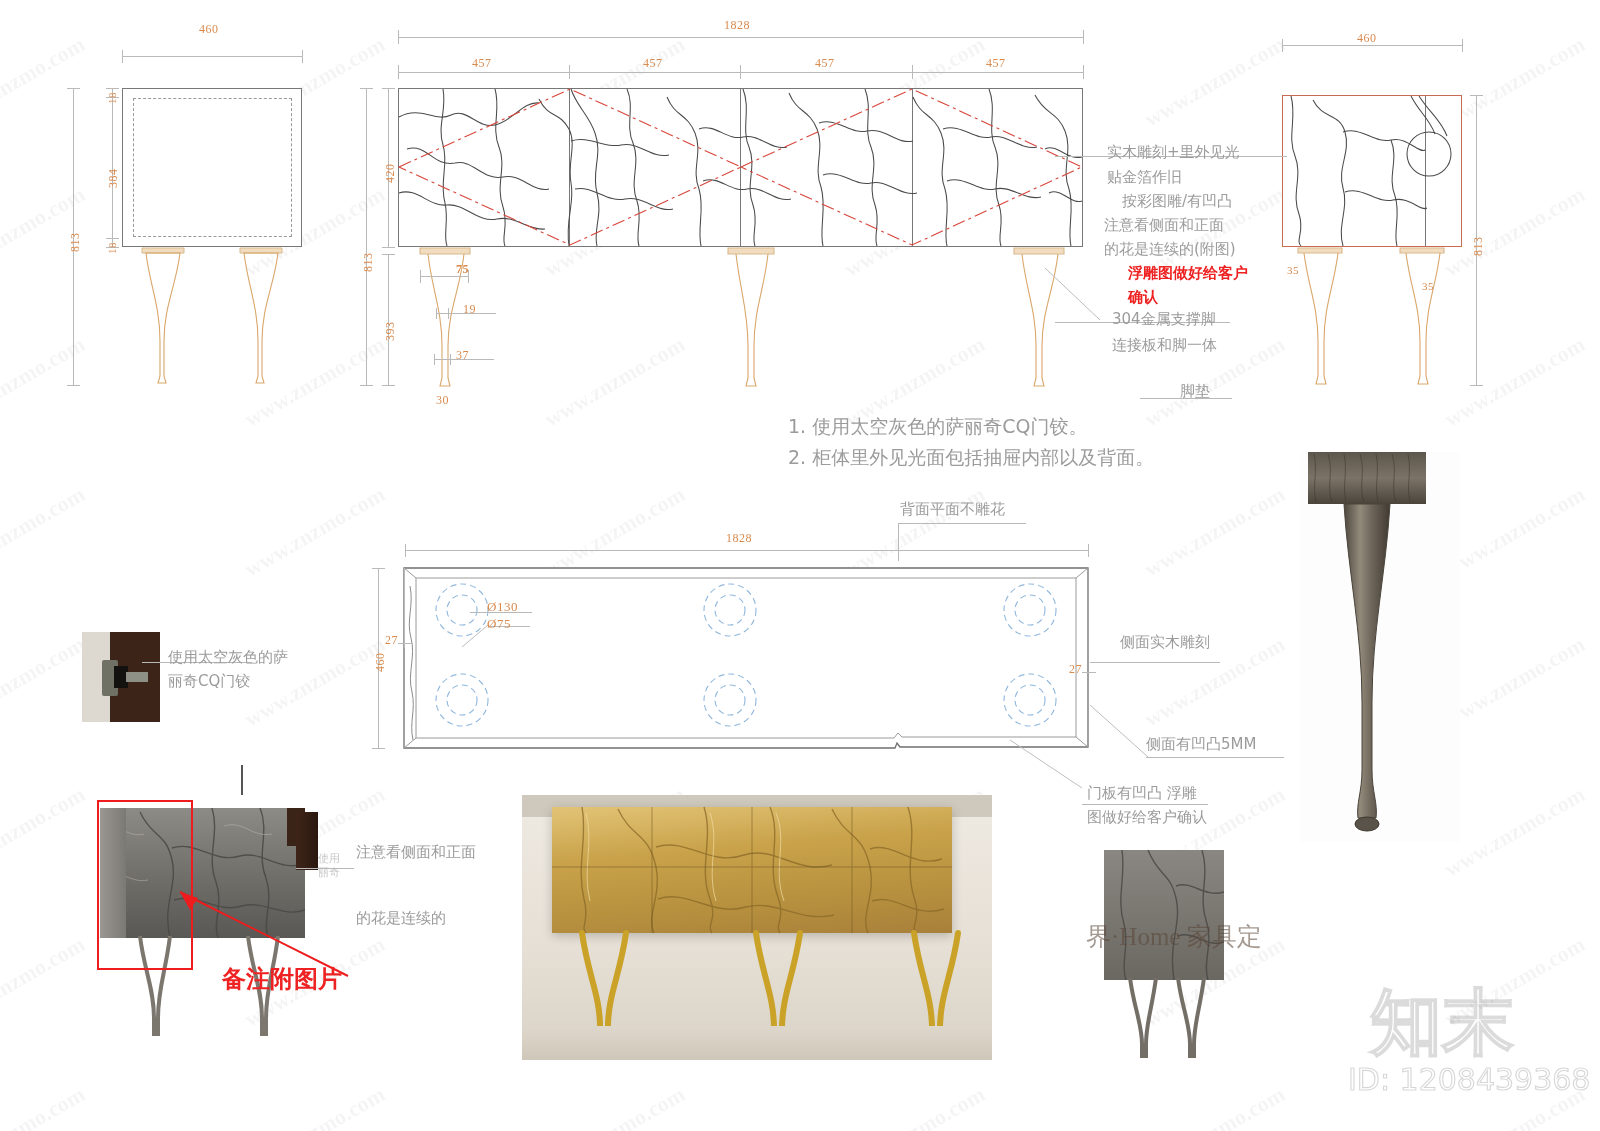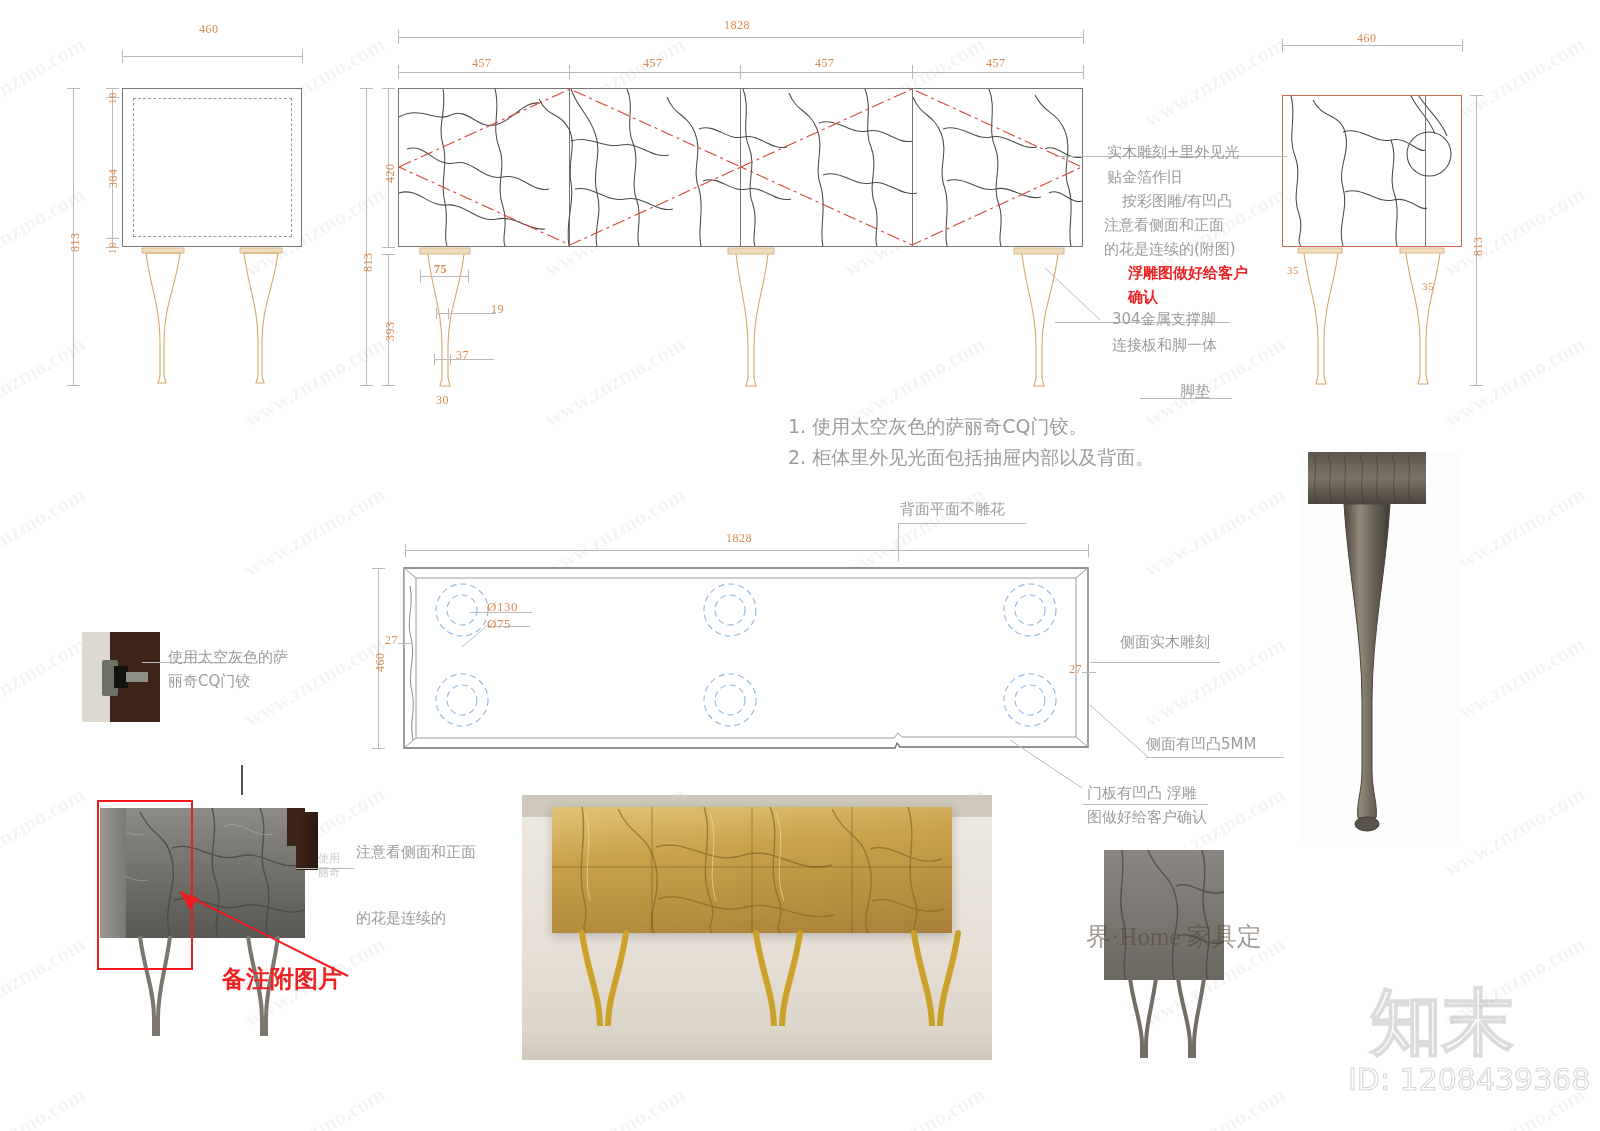--- a/index.html
+++ b/index.html
@@ -199,26 +199,26 @@
         <path d="M616,2 L666,2 L666,8 L616,8 Z" fill="#f2dcc0" stroke="#d9b98d"></path>
         <path d="M624,8 C628,44 638,64 638,100 L638,132 L636,140 L646,140 L644,132 L644,100 C644,64 656,44 660,8"></path>
         <path d="M330,2 L376,2 L376,8 L330,8 Z" fill="#f2dcc0" stroke="#d9b98d"></path>
         <path d="M338,8 C342,44 350,64 350,100 L350,132 L348,140 L358,140 L356,132 L356,100 C356,64 366,44 370,8"></path>
       </g>
     </svg>
 
     <div class="ohair abs" style="left:420px;top:276px;width:48px;"></div>
     <div class="ovline abs" style="left:420px;top:270px;height:13px;"></div>
     <div class="ovline abs" style="left:468px;top:270px;height:13px;"></div>
-    <div class="dimtxt abs" style="left:434px;top:262px;font-weight:bold;">75</div>
+    <div class="dimtxt abs" style="left:456px;top:262px;font-weight:bold;">75</div>
 
     <div class="ohair abs" style="left:436px;top:313px;width:60px;"></div>
     <div class="ovline abs" style="left:436px;top:308px;height:11px;"></div>
     <div class="ovline abs" style="left:448px;top:308px;height:11px;"></div>
-    <div class="dimtxt abs" style="left:463px;top:302px;margin-left:28px;">19</div>
+    <div class="dimtxt abs" style="left:463px;top:302px;">19</div>
 
     <div class="ohair abs" style="left:434px;top:359px;width:60px;"></div>
     <div class="ovline abs" style="left:434px;top:354px;height:11px;"></div>
     <div class="ovline abs" style="left:450px;top:354px;height:11px;"></div>
     <div class="dimtxt abs" style="left:456px;top:348px;">37</div>
 
     <div class="dimtxt abs" style="left:436px;top:393px;">30</div>
   </div>
 
   <div>

